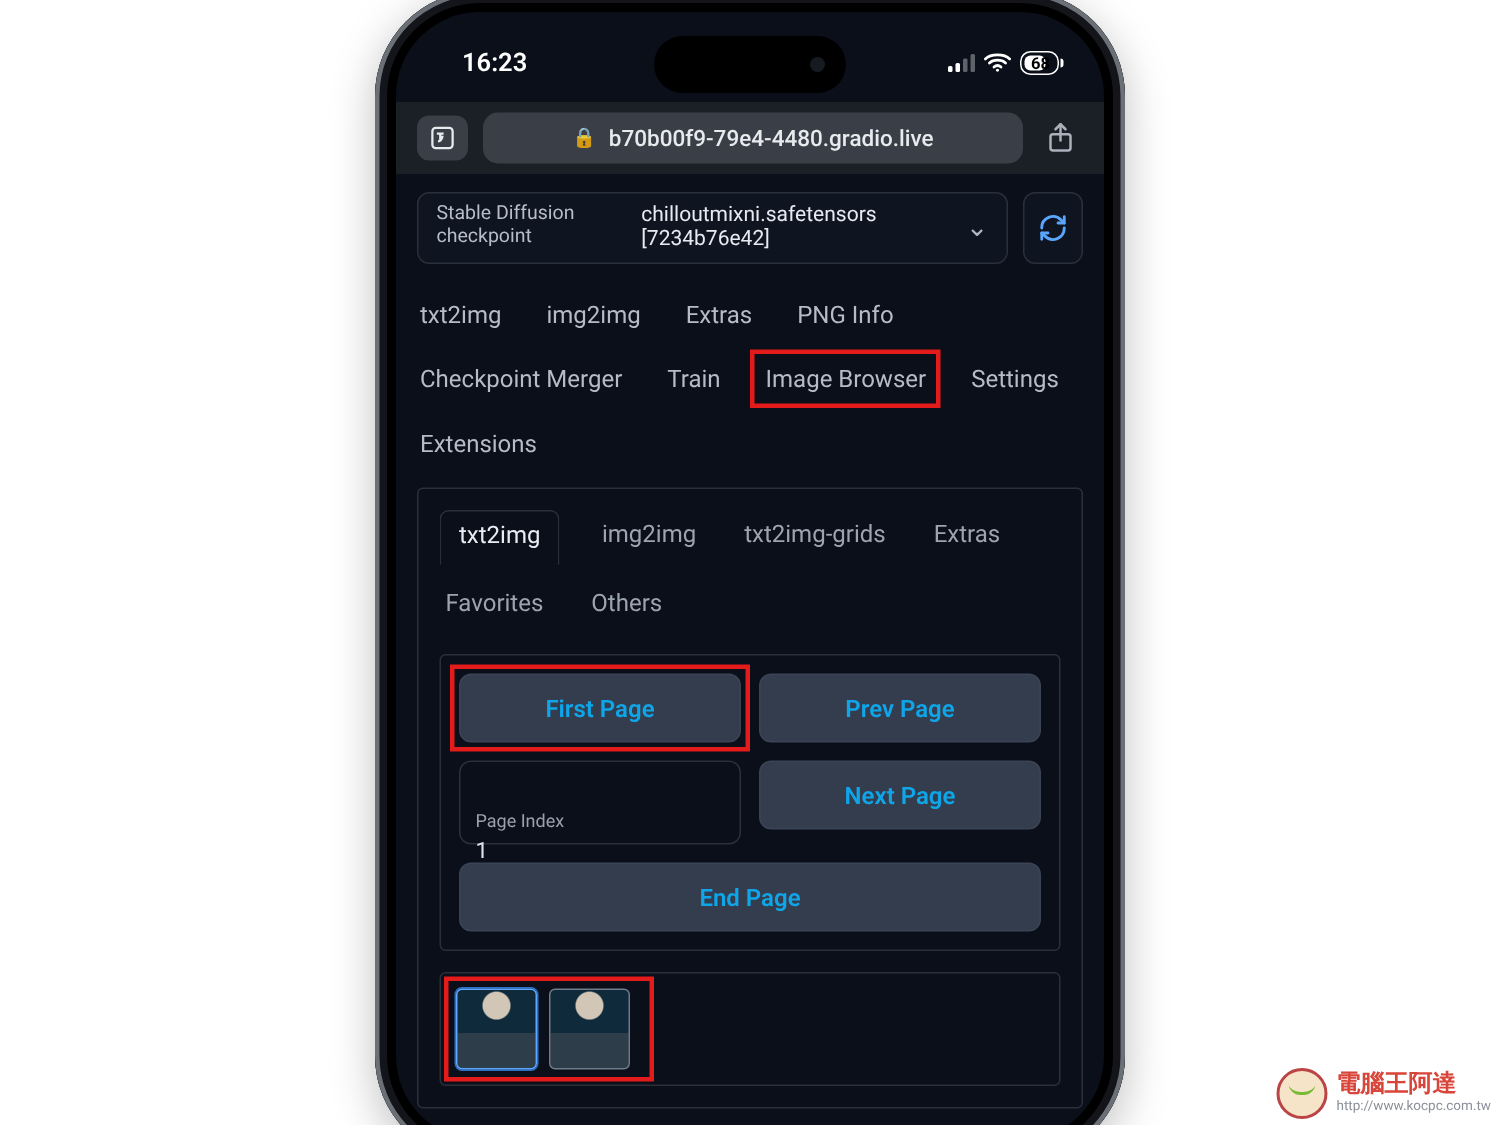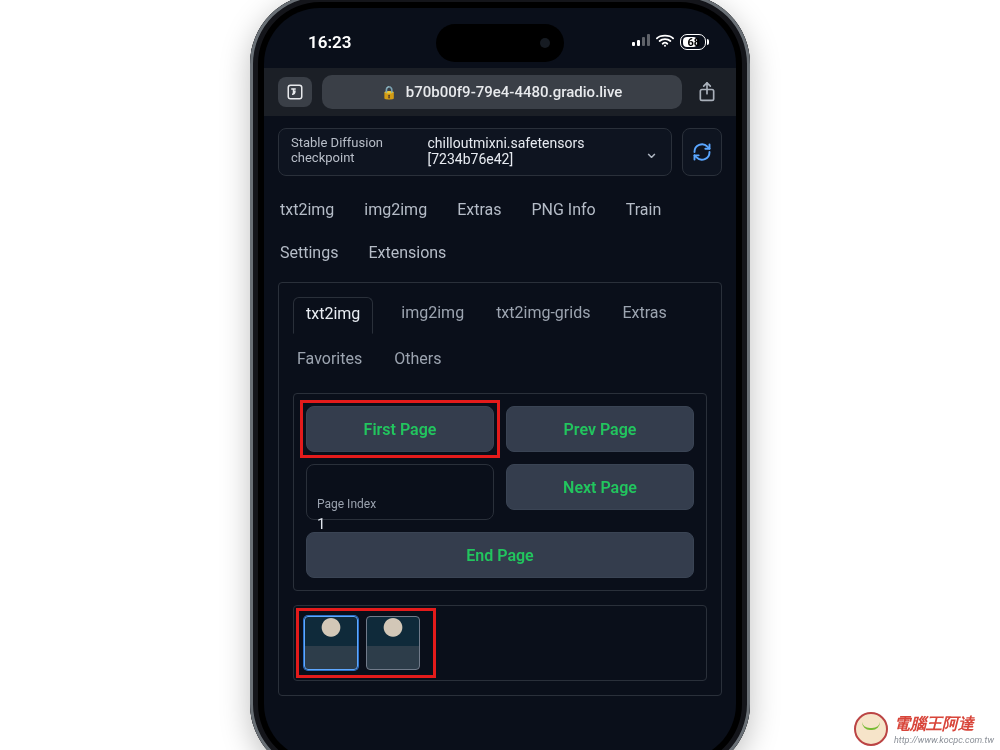--- a/index.html
+++ b/index.html
@@ -65,21 +65,21 @@
     height: 60px;
     display:flex;
     align-items:center;
     justify-content:space-between;
     padding: 8px 30px 0 44px;
     color: #fff;
     font-weight:600;
     font-size:17px;
     z-index:40;
   }
-  .status-right { display:flex; align-items:flex-start; gap:6px; }
+  .status-right { display:flex; align-items:center; gap:6px; }
   .signal-icon { display:inline-flex; align-items:flex-end; gap:2px; height:12px;}
   .signal-icon span{ width:3px; background:#fff; border-radius:1px;}
   .signal-icon span.dim{ background:#fff; opacity:.35;}
   .signal-icon span:nth-child(1){height:4px}
   .signal-icon span:nth-child(2){height:6px}
   .signal-icon span:nth-child(3){height:9px}
   .signal-icon span:nth-child(4){height:12px}
   .wifi-icon{ width:18px; height:14px; position:relative;}
   .wifi-icon svg{display:block;}
   .battery{
@@ -191,21 +191,21 @@
     margin-top:14px;
     border:1px solid #2a303a; border-radius:4px;
     padding:12px;
     display:grid;
     grid-template-columns:1fr 1fr;
     gap:12px;
   }
   .btn{
     background:#343d4d;
     border:1px solid #3a4454;
-    color:#22c55e;
+    color:#0ea5e9;
     border-radius:8px;
     height:46px;
     display:flex; align-items:center; justify-content:center;
     font-size:16px; font-weight:600;
   }
   .btn.full{ grid-column:1 / -1; }
   .page-index{
     border:1px solid #2a303a; border-radius:8px;
     padding:6px 10px 8px 10px;
     display:flex; flex-direction:column; gap:4px;
@@ -233,22 +233,22 @@
       linear-gradient(90deg,#2b2437 0 35%, transparent 35%),
       linear-gradient(90deg,transparent 70%, #123049 70%);
     background-blend-mode:normal;
   }
   .thumb.sel{ border-color:#5fa8ff; box-shadow:0 0 0 1px #2b71c8;}
   .thumbs .hl{ inset:2px auto auto 2px; width:140px; height:70px; }
 
   
   .watermark{
     position:absolute; right:6px; bottom:4px;
-    display:flex; align-items:center; gap:6px;
-    color:#d8453a; font-weight:700;font-style:italic;
+    display:flex; gap:6px;
+    color:#d8453a; font-weight:700;
   }
   .watermark .face{
     width:34px;height:34px;border-radius:50%;
     background:#f6e4c9;border:2px solid #b44; position:relative;
   }
   .watermark .face::before{
     content:""; position:absolute; top:6px; left:6px; right:6px; height:8px;
     border-bottom:2px solid #7b3; border-radius:0 0 8px 8px;
   }
   .watermark small{ display:block; font-size:9px; color:#8a8f97; font-weight:400;}
@@ -325,21 +325,26 @@
                 <path d="M3 21v-5h5"></path>
             </svg>
           </div>
         </div>
 
         <div class="tabs">
           <span class="tab">txt2img</span>
           <span class="tab">img2img</span>
           <span class="tab">Extras</span>
           <span class="tab">PNG Info</span>
+          <span class="tab">Checkpoint Merger</span>
           <span class="tab">Train</span>
+          <span class="tab">
+            <span>Image Browser</span>
+            <span class="hl"></span>
+          </span>
           <span class="tab">Settings</span>
           <span class="tab">Extensions</span>
         </div>
 
         <div class="sub-panel">
           <div class="subtabs">
             <span class="stab active">txt2img</span>
             <span class="stab">img2img</span>
             <span class="stab">txt2img-grids</span>
             <span class="stab">Extras</span>

